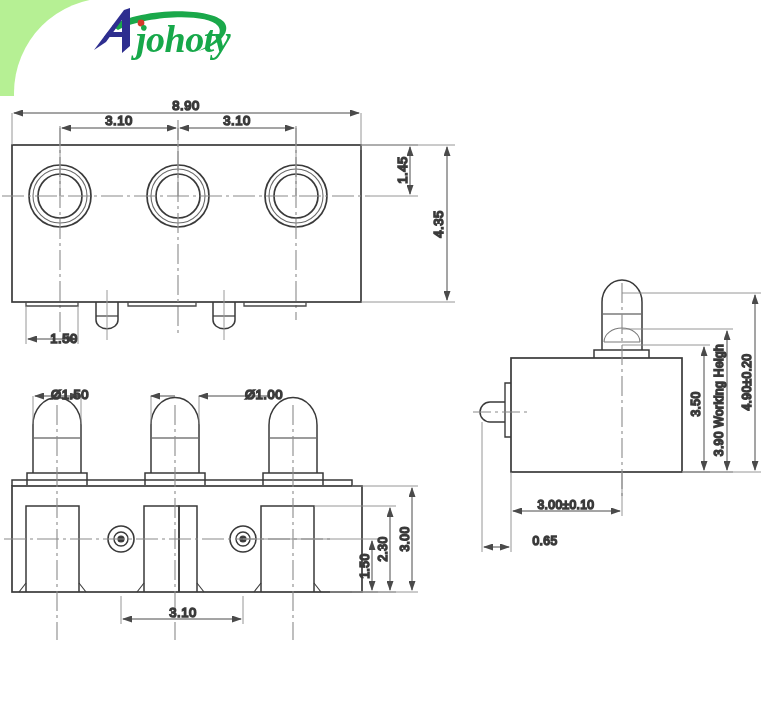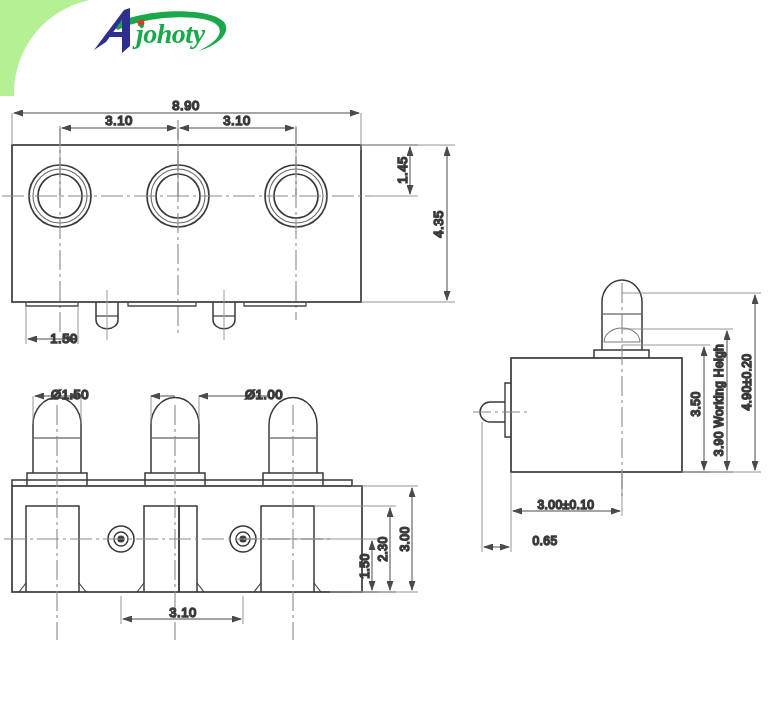--- a/index.html
+++ b/index.html
@@ -45,21 +45,21 @@
     width: 160px;
     height: 56px;
   }
   .logo-text {
     position: absolute;
     left: 58px;
     top: 14px;
     font-family: "Liberation Serif", serif;
     font-weight: bold;
     font-style: italic;
-    font-size: 28px;
+    font-size: 38px;
     letter-spacing: -0.5px;
     color: #17a84a;
     line-height: 1;
   }
   
   .sheet {
     position: absolute;
     left: 0;
     top: 0;
     width: 768px;

